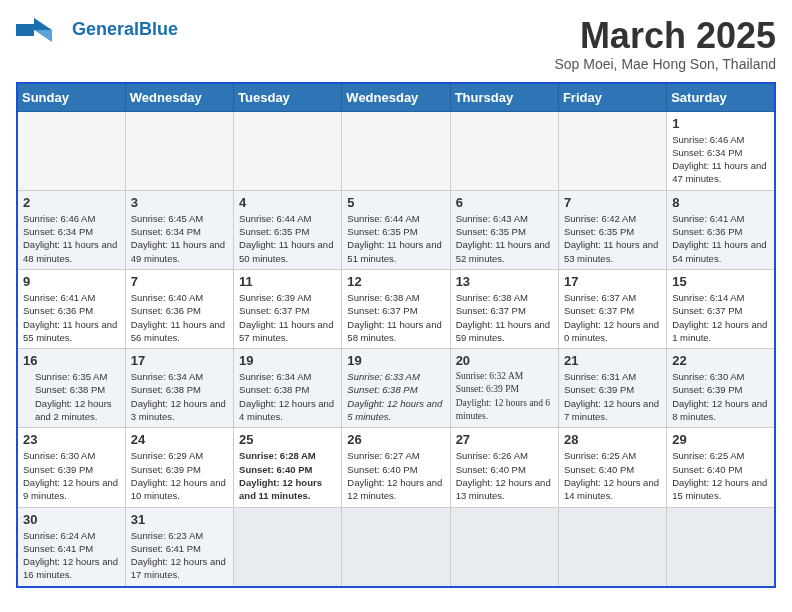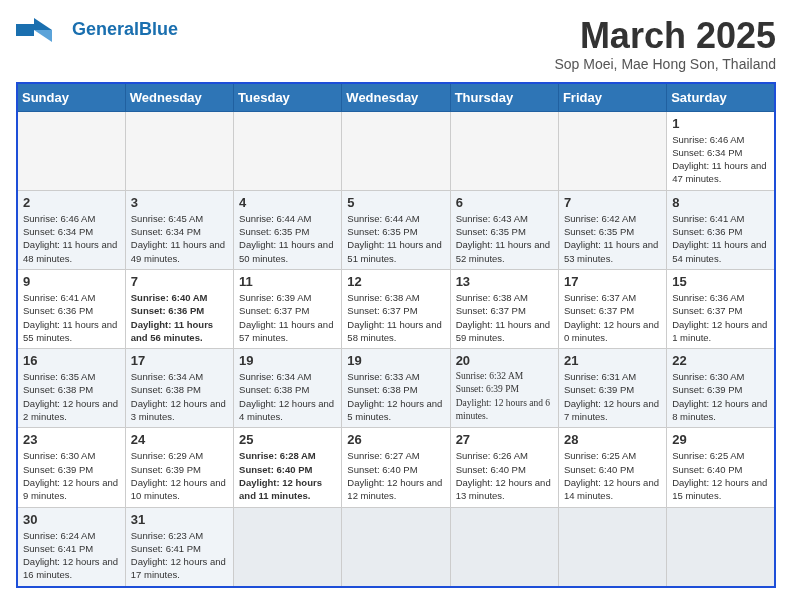--- a/index.html
+++ b/index.html
@@ -187,21 +187,21 @@
       </tr>
       <tr>
         <td>
           <span class="day-number">9</span>
           <div class="day-info" style="white-space: pre-wrap;">Sunrise: 6:41 AM
 Sunset: 6:36 PM
 Daylight: 11 hours and 55 minutes.</div>
         </td>
         <td>
           <span class="day-number">7</span>
-          <div class="day-info" style="white-space: pre-wrap; font-weight: bold;">Sunrise: 6:40 AM
+          <div class="day-info" style="white-space: pre-wrap;">Sunrise: 6:40 AM
 Sunset: 6:36 PM
 Daylight: 11 hours and 56 minutes.</div>
         </td>
         <td>
           <span class="day-number">11</span>
           <div class="day-info" style="white-space: pre-wrap;">Sunrise: 6:39 AM
 Sunset: 6:37 PM
 Daylight: 11 hours and 57 minutes.</div>
         </td>
         <td>
@@ -217,47 +217,47 @@
 Daylight: 11 hours and 59 minutes.</div>
         </td>
         <td>
           <span class="day-number">17</span>
           <div class="day-info" style="white-space: pre-wrap;">Sunrise: 6:37 AM
 Sunset: 6:37 PM
 Daylight: 12 hours and 0 minutes.</div>
         </td>
         <td>
           <span class="day-number">15</span>
-          <div class="day-info" style="white-space: pre-wrap;">Sunrise: 6:36 AM
+          <div class="day-info" style="white-space: pre-wrap;">Sunrise: 6:14 AM
 Sunset: 6:37 PM
 Daylight: 12 hours and 1 minute.</div>
         </td>
       </tr>
       <tr class="row-alt">
         <td>
           <span class="day-number">16</span>
-          <div class="day-info" style="white-space: pre-wrap;">Sunrise: 6:35 AM
+          <div class="day-info" style="white-space: pre-wrap; margin-left: 12px;">Sunrise: 6:35 AM
 Sunset: 6:38 PM
 Daylight: 12 hours and 2 minutes.</div>
         </td>
         <td>
           <span class="day-number">17</span>
           <div class="day-info" style="white-space: pre-wrap;">Sunrise: 6:34 AM
 Sunset: 6:38 PM
 Daylight: 12 hours and 3 minutes.</div>
         </td>
         <td>
           <span class="day-number">19</span>
           <div class="day-info" style="white-space: pre-wrap;">Sunrise: 6:34 AM
 Sunset: 6:38 PM
 Daylight: 12 hours and 4 minutes.</div>
         </td>
         <td>
           <span class="day-number">19</span>
-          <div class="day-info" style="white-space: pre-wrap;">Sunrise: 6:33 AM
+          <div class="day-info" style="white-space: pre-wrap; font-style: italic;">Sunrise: 6:33 AM
 Sunset: 6:38 PM
 Daylight: 12 hours and 5 minutes.</div>
         </td>
         <td>
           <span class="day-number">20</span>
           <div class="day-info" style="white-space: pre-wrap; font-family: Liberation Serif, serif;">Sunrise: 6:32 AM
 Sunset: 6:39 PM
 Daylight: 12 hours and 6 minutes.</div>
         </td>
         <td>

